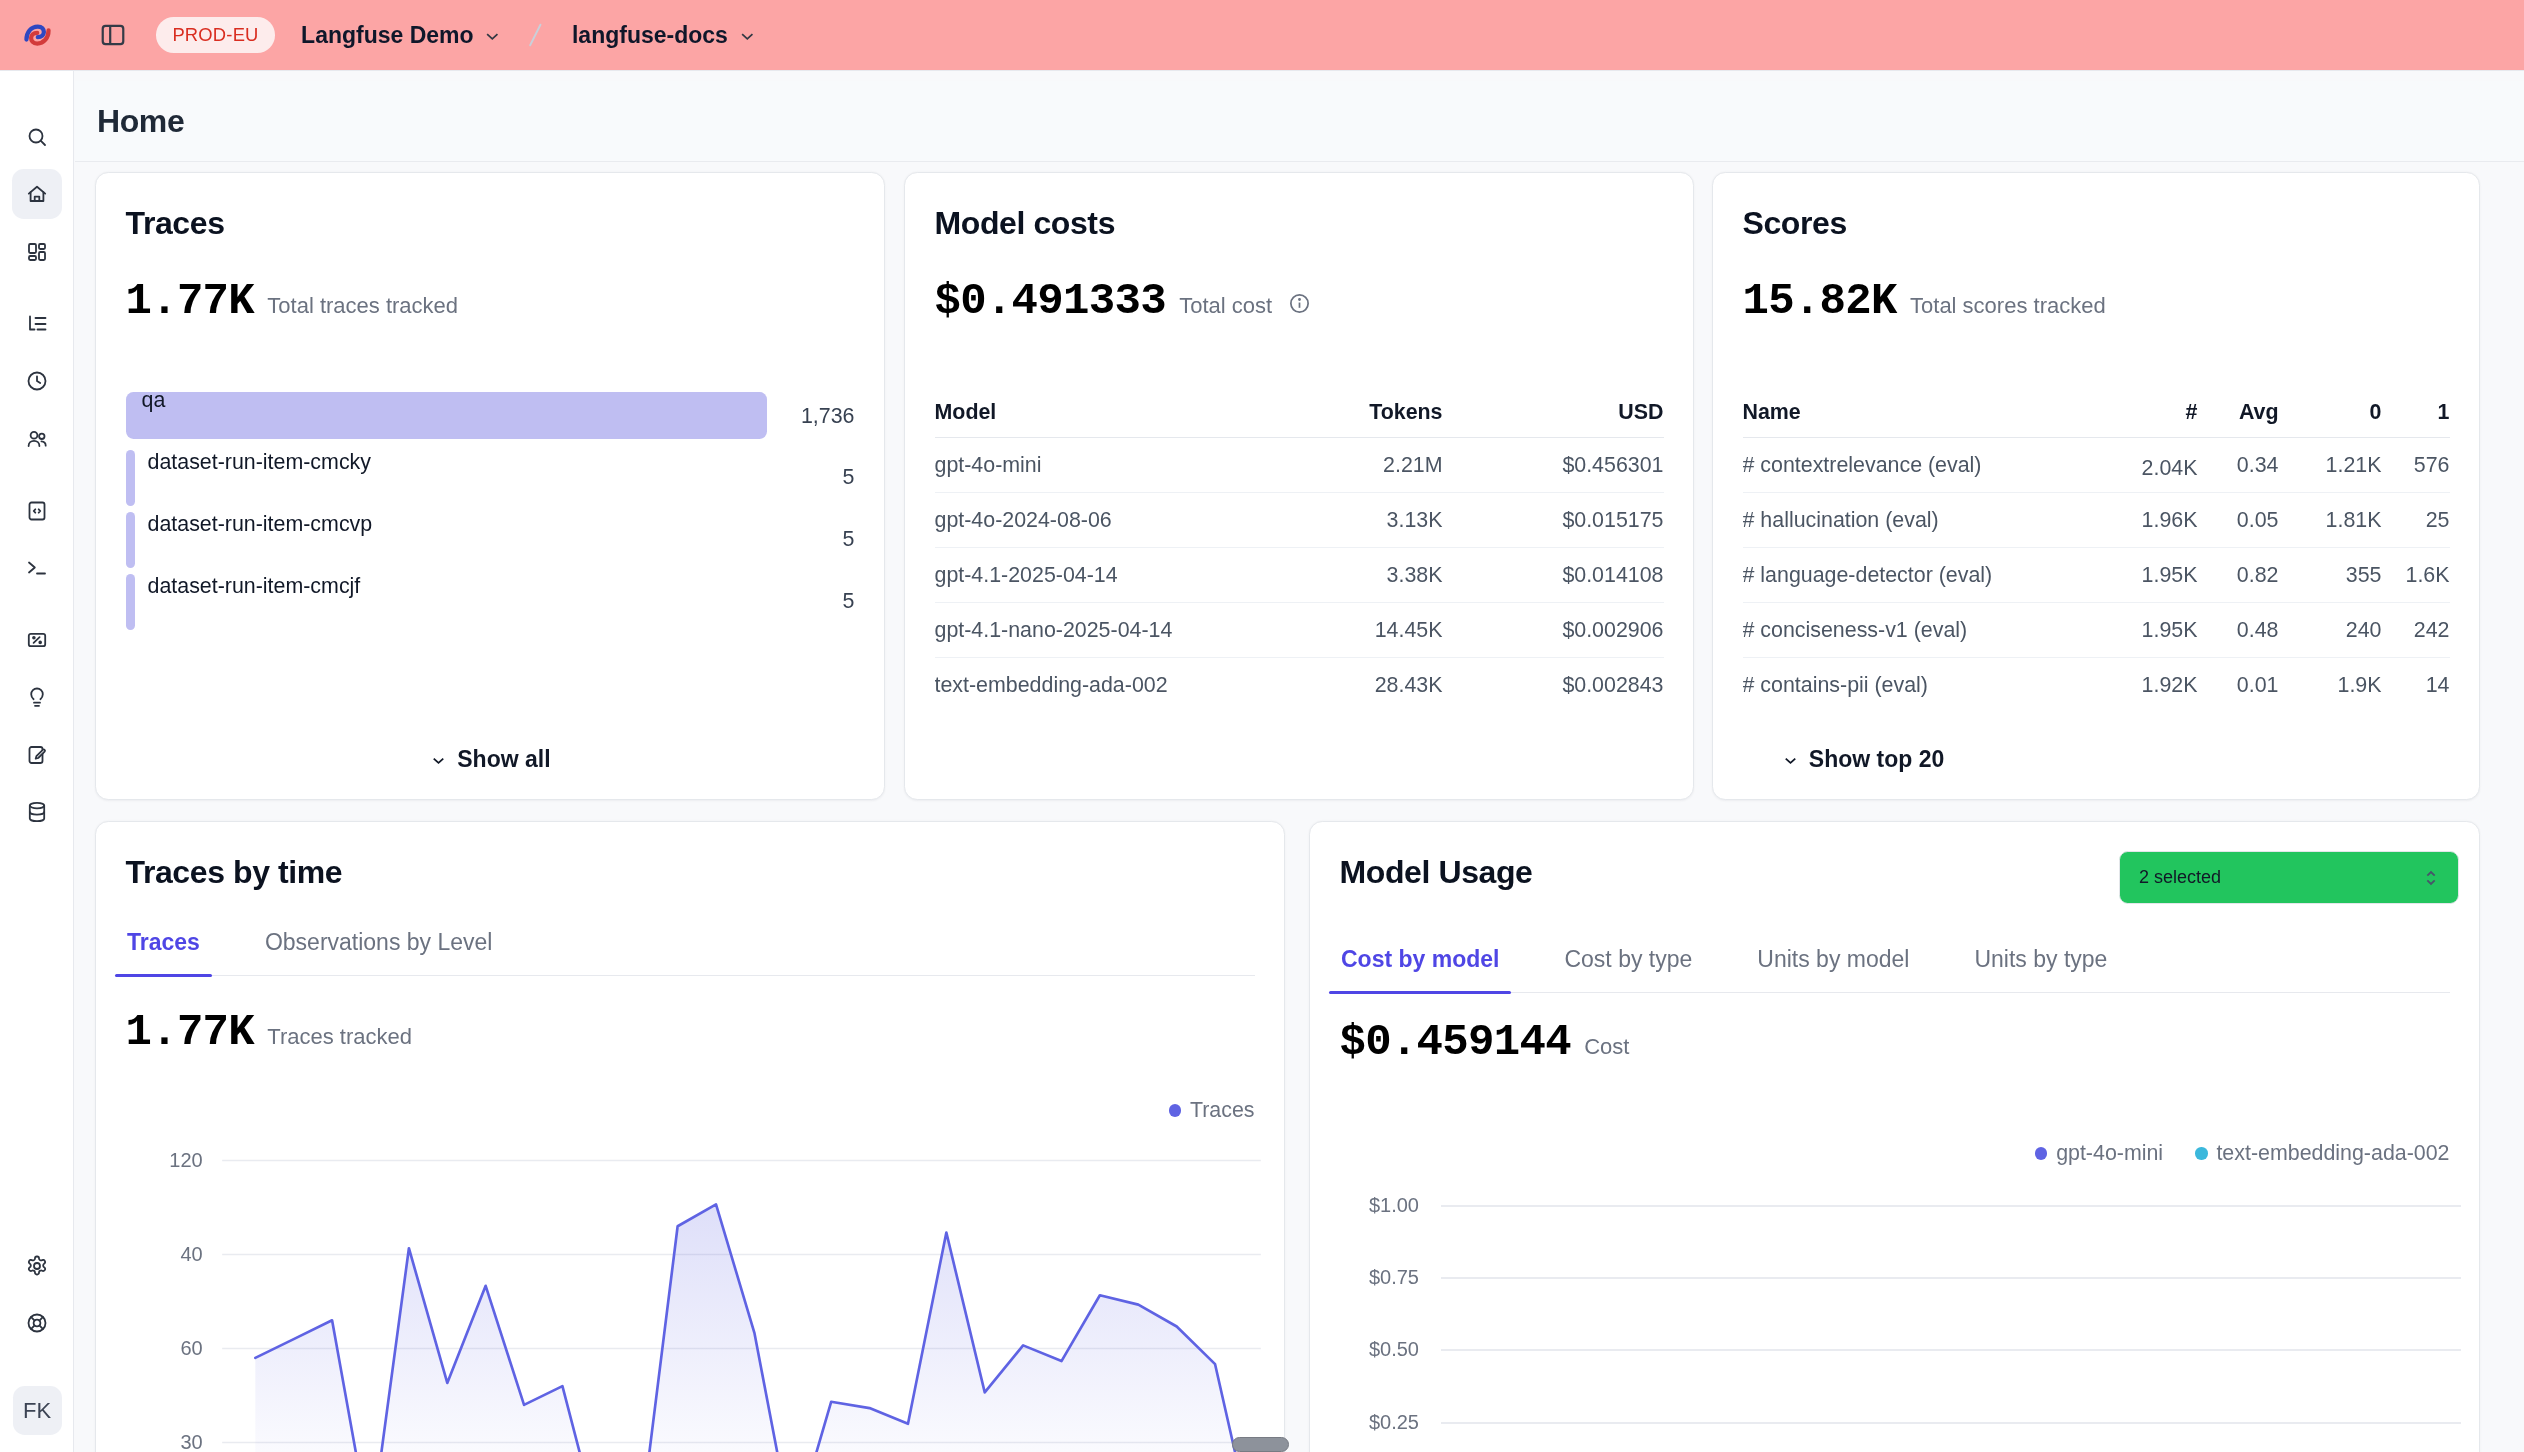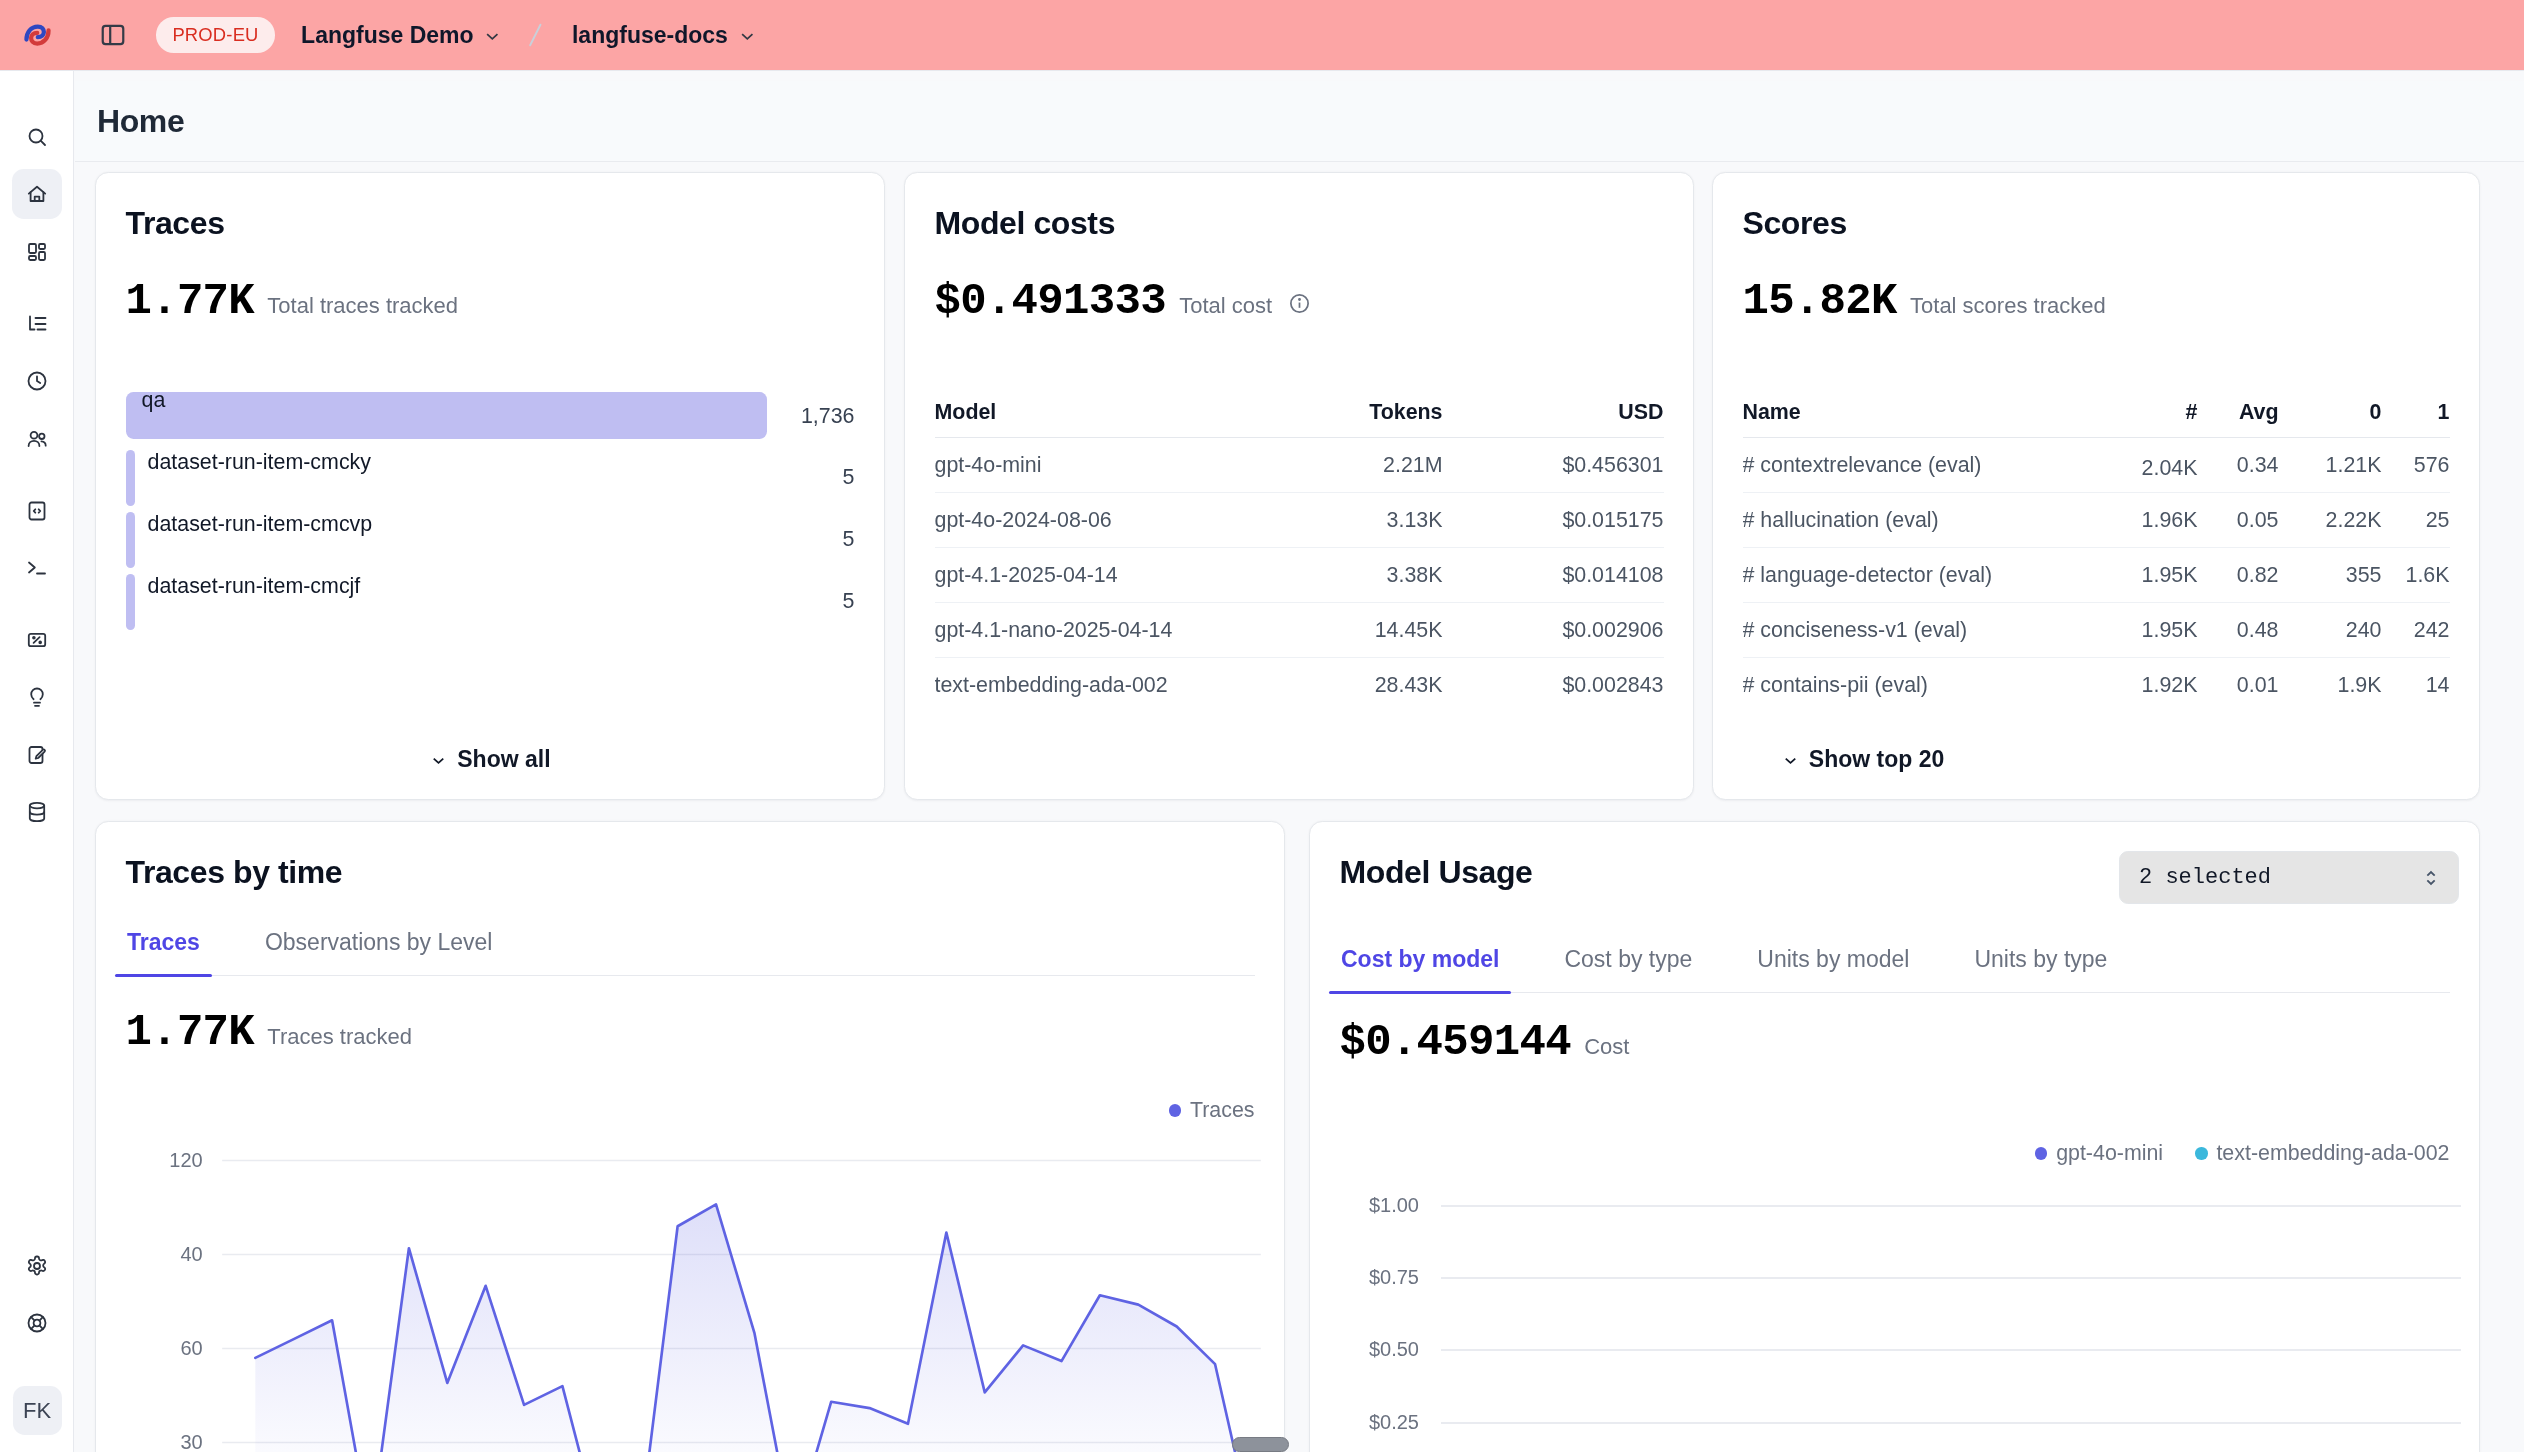--- a/index.html
+++ b/index.html
@@ -82,22 +82,22 @@
   
   .legend{position:absolute;right:29.5px;display:flex;gap:32px;align-items:center;}
   .legend-item{display:flex;align-items:center;gap:8.8px;font-size:21.4px;color:#6b7280;}
   .legend-dot{width:12.5px;height:12.5px;border-radius:50%;flex:none;}
 
   
   .ytick{position:absolute;width:92px;text-align:right;font-size:20px;color:#6b7280;}
   .gridline{position:absolute;height:1.5px;background:#e9ebf0;}
 
   .select-box{position:absolute;right:20px;top:29px;width:340px;height:53px;border:1.5px solid #e3e6ea;
-    border-radius:8.8px;background:#e5e5e5;display:flex;align-items:center;justify-content:space-between;
-    padding:0 16px 0 19px;cursor:pointer;font-family:Liberation Mono, monospace;font-size:22px;font-weight:500;color:#111827;}
+    border-radius:8.8px;background:#22c55e;display:flex;align-items:center;justify-content:space-between;
+    padding:0 16px 0 19px;cursor:pointer;font-family:Liberation Sans, sans-serif;font-size:18px;font-weight:500;color:#111827;}
   .select-box .chev{color:#475569;display:flex;}
 
   .hscroll-thumb{position:absolute;left:1232px;top:1437px;width:57px;height:14.7px;border-radius:7.4px;
     background:#8d929b;border:0.7px solid #777b83;cursor:pointer;z-index:9;}
   svg{display:block;}
 </style>
 </head>
 <body>
 
 <div id="root">
@@ -394,21 +394,21 @@
           <div class="c-name"># contextrelevance (eval)</div>
           <div class="c-num" style="width: 103px; margin-top: 6px;">2.04K</div>
           <div class="c-num" style="width: 81px;">0.34</div>
           <div class="c-num" style="width: 103px;">1.21K</div>
           <div class="c-num" style="width: 68px;">576</div>
         </div>
         <div class="tr">
           <div class="c-name"># hallucination (eval)</div>
           <div class="c-num" style="width: 103px;">1.96K</div>
           <div class="c-num" style="width: 81px;">0.05</div>
-          <div class="c-num" style="width: 103px;">2.22K</div>
+          <div class="c-num" style="width: 103px;">1.81K</div>
           <div class="c-num" style="width: 68px;">25</div>
         </div>
         <div class="tr">
           <div class="c-name"># language-detector (eval)</div>
           <div class="c-num" style="width: 103px;">1.95K</div>
           <div class="c-num" style="width: 81px;">0.82</div>
           <div class="c-num" style="width: 103px;">355</div>
           <div class="c-num" style="width: 68px;">1.6K</div>
         </div>
         <div class="tr">

